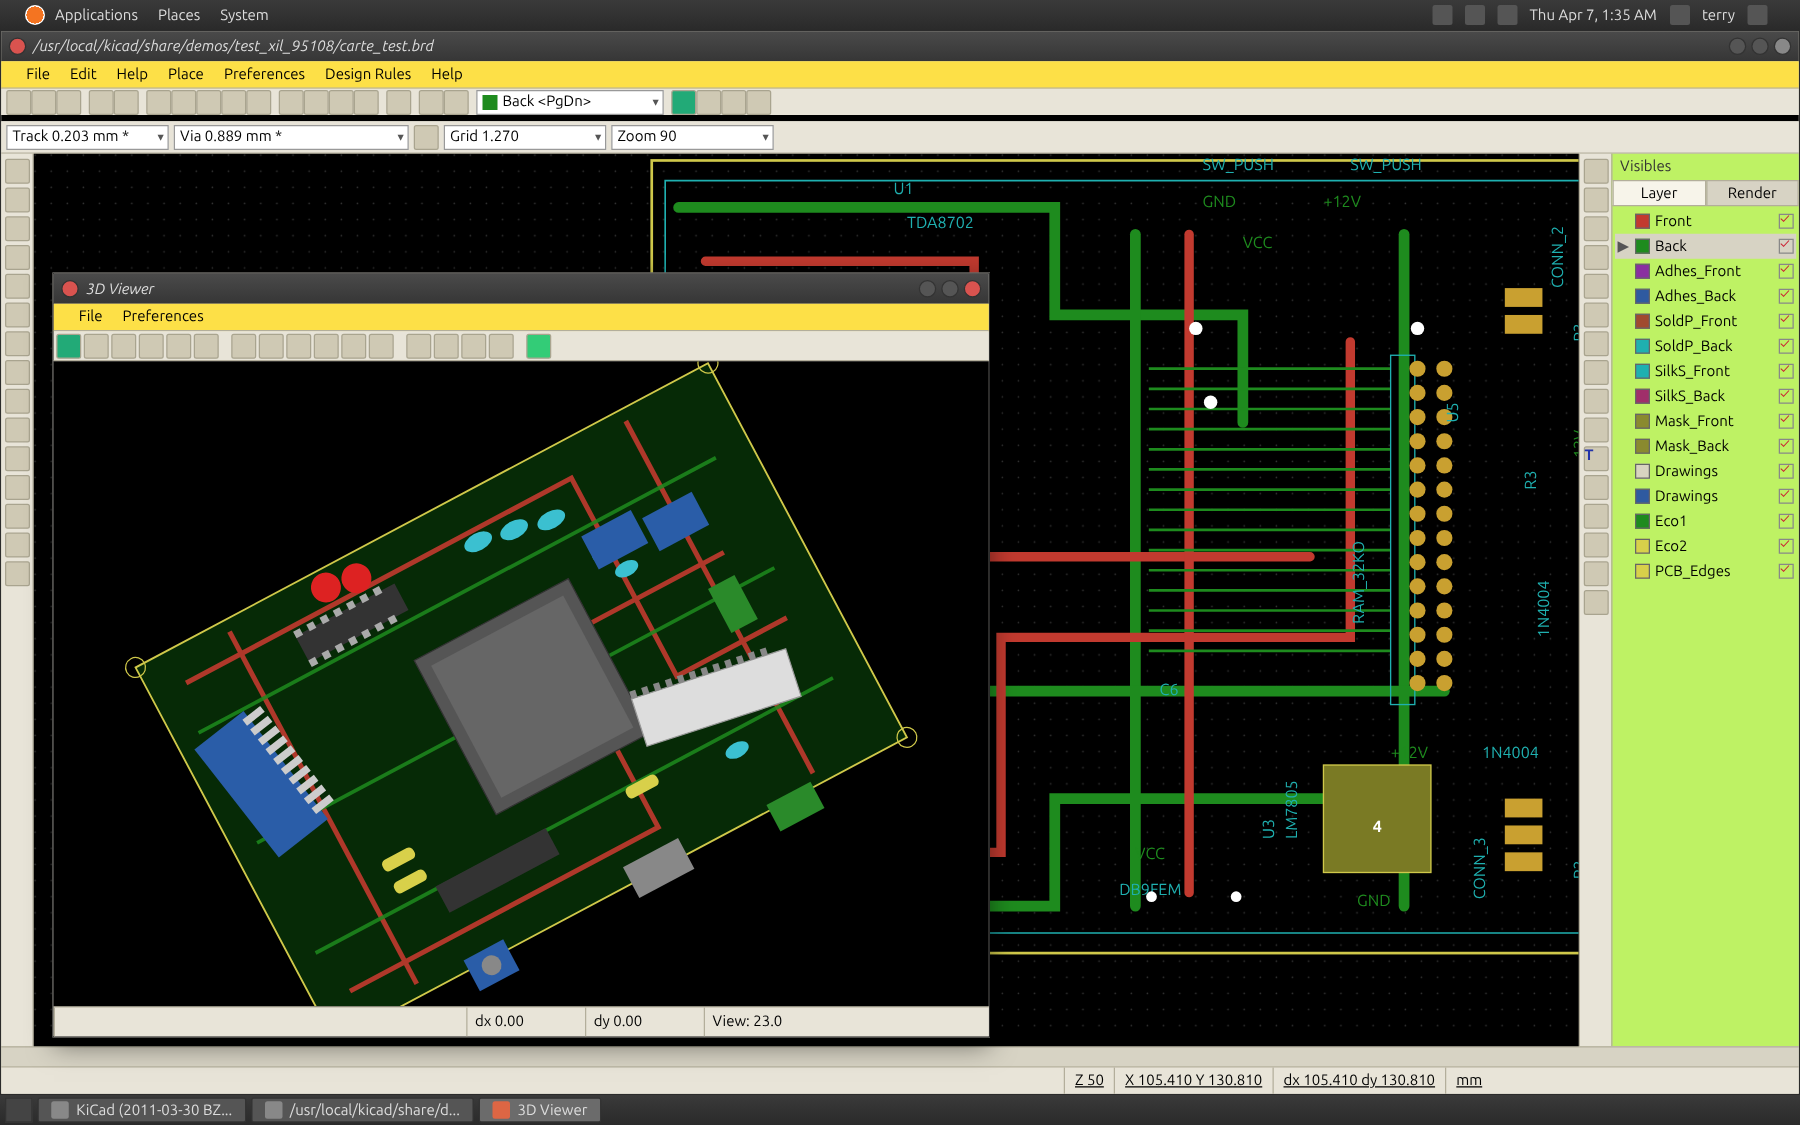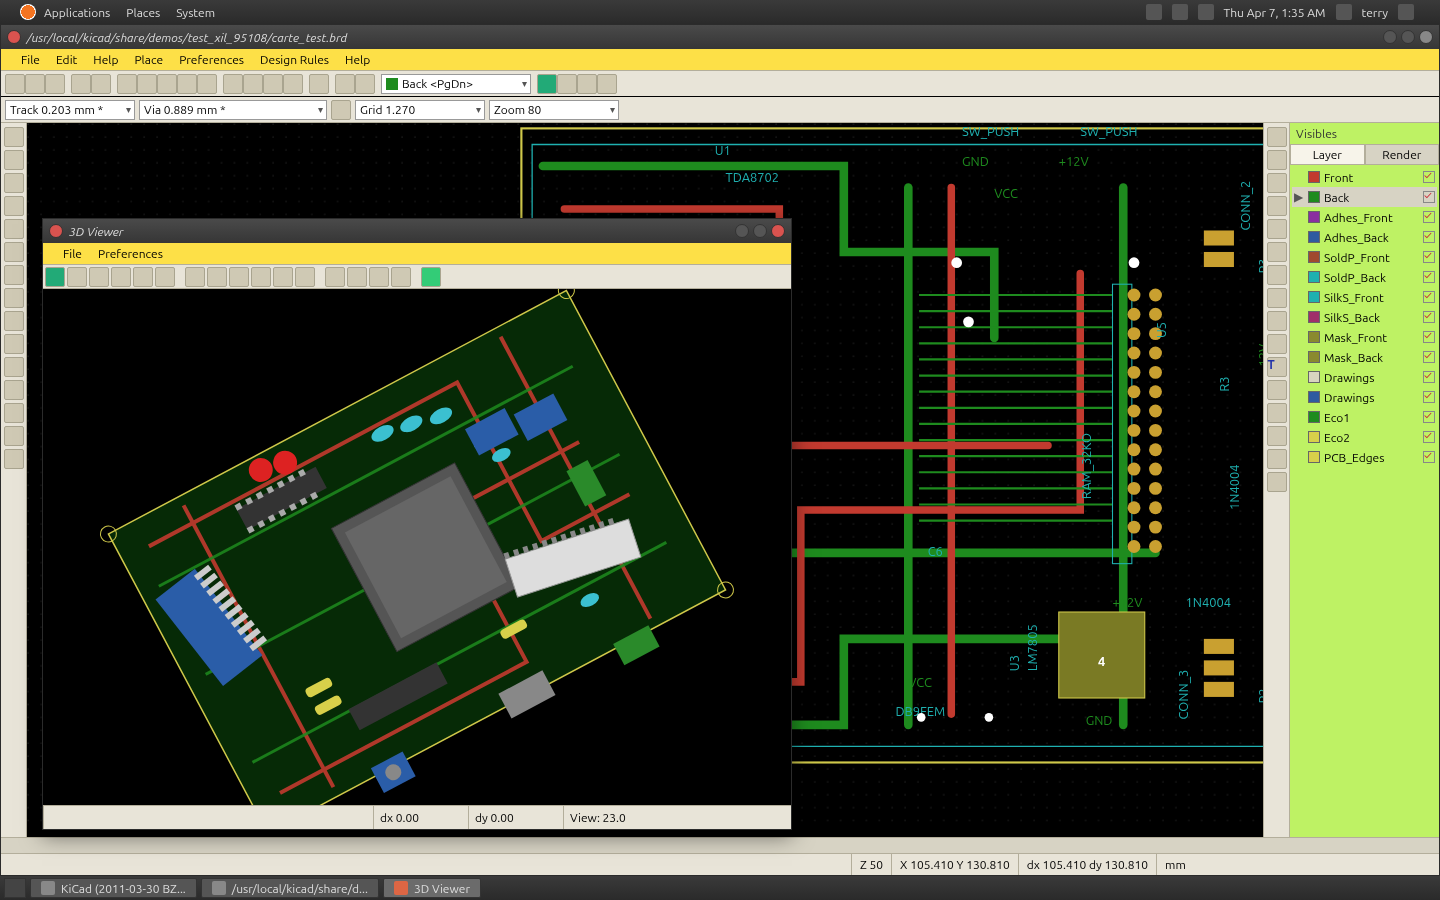--- a/index.html
+++ b/index.html
@@ -14,21 +14,21 @@
 .ubuntu-logo{width:16px;height:16px;border-radius:50%;background:radial-gradient(circle,#f47421 60%,#fff 61%);}
 
 
 .pcbnew { position:absolute; top:24px; left:0; right:0; bottom:24px; background:#dcd8c7; display:flex; flex-direction:column; border:1px solid #2b2b2b; }
 .titlebar { height:24px; background:linear-gradient(#4a4a4a,#363636); color:#ddd; display:flex; align-items:center; padding:0 6px; gap:6px;font-style:italic;}
 .titlebar .tb-btn { width:14px;height:14px;border-radius:7px;background:#555;border:1px solid #333; }
 .titlebar .tb-close{background:#d9534f;}
 .titlebar .ctl-right{margin-left:auto;display:flex;gap:4px;}
 .menubar { height:22px; background:#fde047; border-bottom:1px solid #b3ae9b; display:flex; align-items:center; padding:0 12px; }
 .menubar span { padding:0 8px; cursor:pointer; }
-.toolbar { height:26px; background:#e8e4d8; border-bottom:1px solid #000000; display:flex; align-items:center; padding:2px 4px; gap:0; }
+.toolbar { height:26px; background:#e8e4d8; border-bottom:5px solid #000000; display:flex; align-items:center; padding:2px 4px; gap:0; }
 .tool-ic { width:20px;height:20px;background:#cfc9b4;border:1px solid #a9a48f;border-radius:2px; cursor:pointer; position:relative;}
 .tool-ic.sep{width:6px;background:none;border:none;}
 .combo { height:20px; background:#fff; border:1px solid #999; display:flex; align-items:center; padding:0 18px 0 4px; position:relative; cursor:pointer;}
 .combo::after{content:"▾";position:absolute;right:3px;font-size:10px;color:#555;}
 .combo.layer::before{content:"";width:12px;height:12px;background:#1e8b1e;margin-right:4px;}
 .toolbar2 { height:26px; background:#e8e4d8; border-bottom:1px solid #b3ae9b; display:flex; align-items:center; padding:2px 4px; gap:4px;}
 .toolbar2 .combo{min-width:120px;}
 
 .workspace { flex:1; display:flex; min-height:0; }
 .left-tools,.right-tools { width:26px; background:#e8e4d8; border-right:1px solid #b3ae9b; display:flex; flex-direction:column; align-items:center; padding-top:4px; gap:3px;}
@@ -44,21 +44,21 @@
 .layer-tabs .lt.active{background:#f7f4ea;}
 .layer-list{padding:2px;}
 .layer-row{display:flex;align-items:center;height:20px;gap:4px;padding:0 2px;cursor:pointer;}
 .layer-row.sel{background:#d7d3c4;}
 .layer-sw{width:12px;height:12px;border:1px solid #666;}
 .layer-row .cb{width:12px;height:12px;border:1px solid #888;margin-left:auto;position:relative;}
 .layer-row .cb::after{content:"✓";position:absolute;top:-3px;left:0;font-size:11px;color:#c23;}
 .layer-row .arrow{width:10px;color:#555;}
 
 .statusbar{height:22px;background:#e8e4d8;border-top:1px solid #b3ae9b;display:flex;align-items:center;}
-.statusbar .cell{border-left:1px solid #b3ae9b;padding:0 8px;height:100%;display:flex;align-items:center;}
+.statusbar .cell{border-left:1px solid #b3ae9b;padding:0 8px;height:100%;display:flex;align-items:center;text-decoration:underline;}
 .statusbar .cell:first-child{border-left:none;flex:0 0 850px;}
 
 
 .viewer3d{position:absolute;top:218px;left:42px;width:750px;height:612px;background:#e8e4d8;border:1px solid #2b2b2b;box-shadow:0 6px 20px rgba(0,0,0,.5);display:flex;flex-direction:column;}
 .viewer3d .titlebar{}
 .viewer3d .menubar{}
 .viewer3d .tb3d{height:24px;background:#e8e4d8;border-bottom:1px solid #b3ae9b;display:flex;align-items:center;gap:2px;padding:2px;}
 .viewer3d .vcanvas{flex:1;background:#000;position:relative;overflow:hidden;}
 .viewer3d .vstatus{height:24px;background:#e8e4d8;border-top:1px solid #b3ae9b;display:flex;}
 .viewer3d .vstatus .cell{border-left:1px solid #b3ae9b;padding:0 6px;display:flex;align-items:center;height:100%;}
@@ -155,21 +155,21 @@
         <span>Track 0.203 mm *</span>
       </div>
     <div class="combo" style="width:188px">
         <span>Via 0.889 mm *</span>
       </div>
     <span class="tool-ic"></span>
     <div class="combo" style="width:130px">
         <span>Grid 1.270</span>
       </div>
     <div class="combo" style="width:130px">
-        <span>Zoom 80</span>
+        <span>Zoom 90</span>
       </div>
   </div>
 
   <div class="workspace">
     <div class="left-tools">
       <span class="tool-ic"></span>
       <span class="tool-ic"></span>
       <span class="tool-ic"></span>
       <span class="tool-ic"></span>
       <span class="tool-ic"></span>

